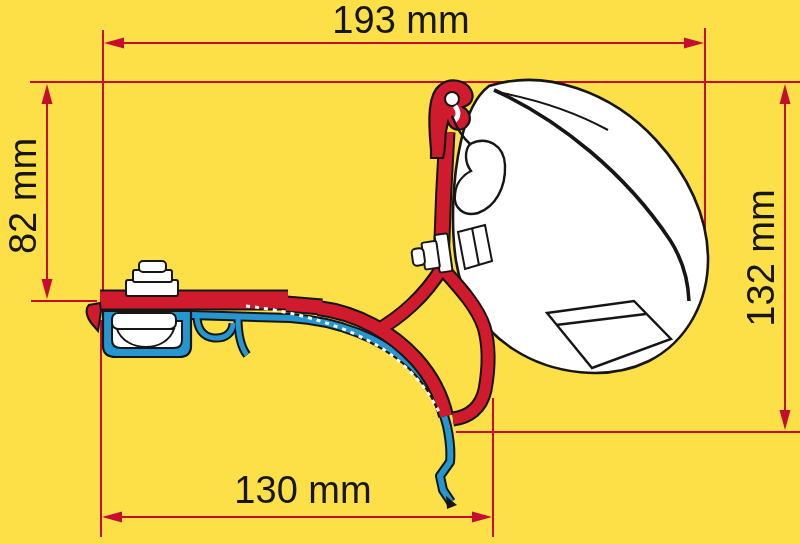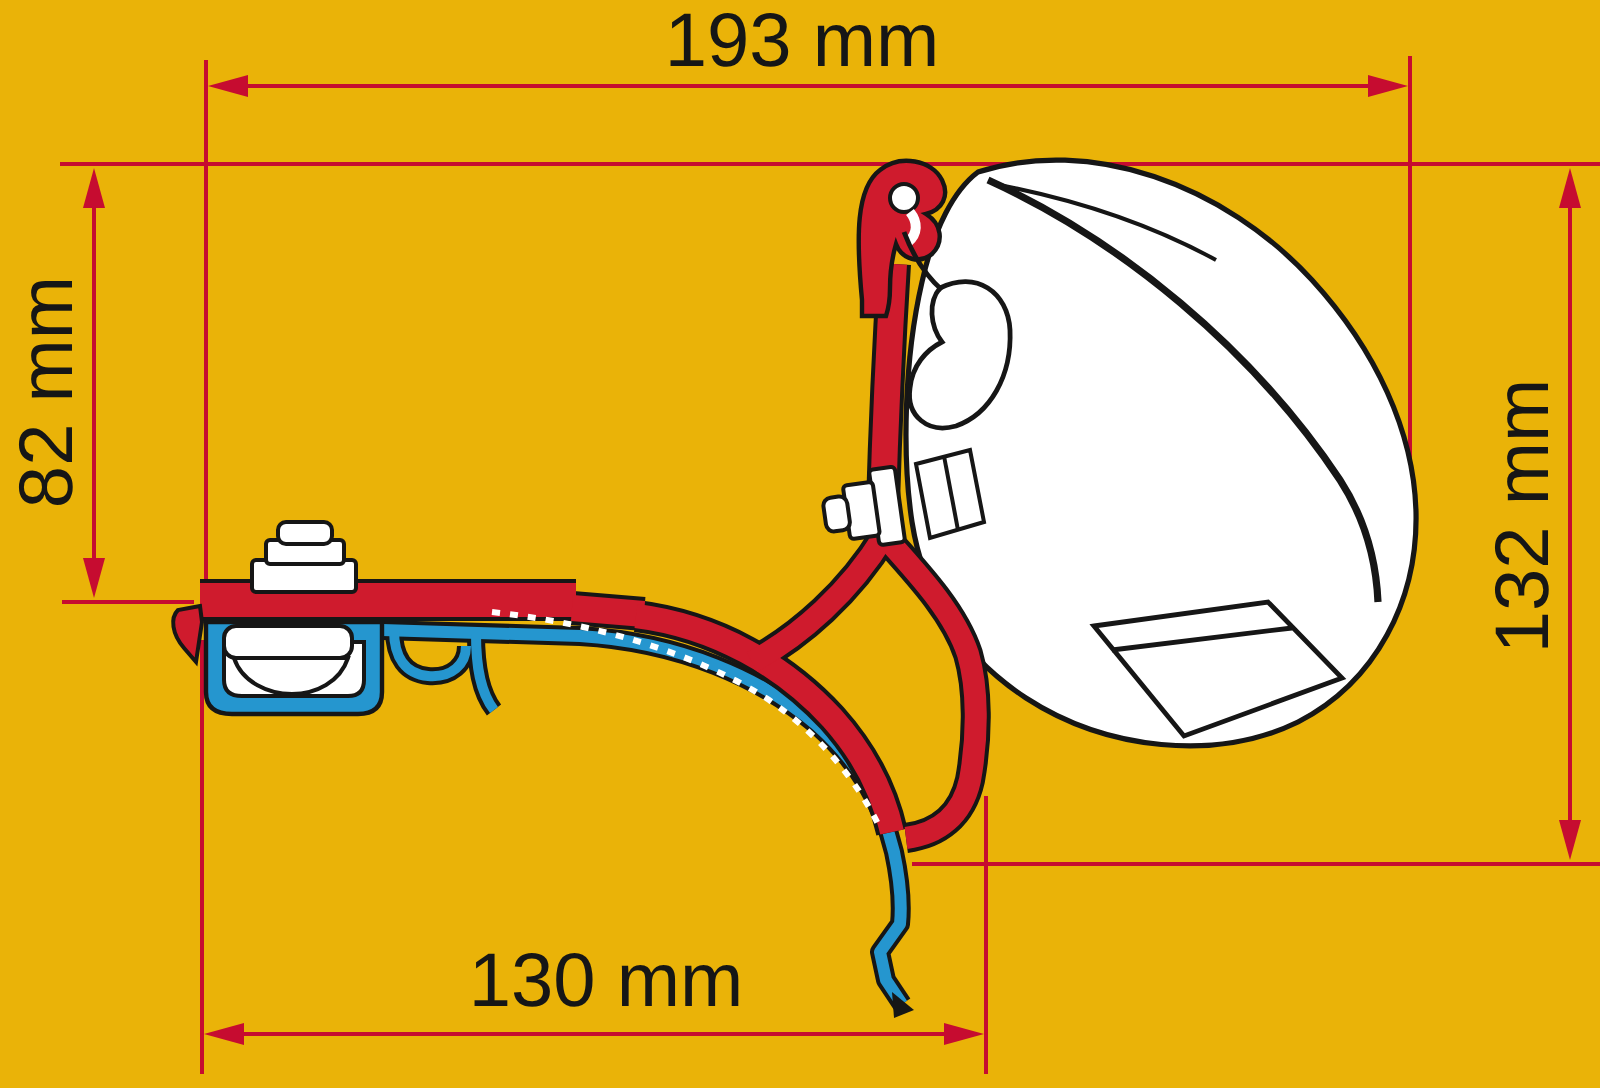--- a/index.html
+++ b/index.html
@@ -1,16 +1,16 @@
 <!DOCTYPE html>
 <html><head>
 <meta charset="utf-8">
 <style>
   html,body{margin:0;padding:0;background:#ffffff;}
-  .stage{width:800px;height:544px;position:relative;overflow:hidden;background:#eab308;}
+  .stage{width:800px;height:544px;position:relative;overflow:hidden;background:#fde047;}
   svg{display:block;}
   text{font-family:"Liberation Sans","DejaVu Sans",sans-serif;font-size:38px;}
 </style>
 </head>
 <body>
 
 <div class="stage">
 <svg width="800" height="544" viewBox="0 0 800 544">
 
   <g fill="none" stroke-width="2" stroke="#c60c30">

